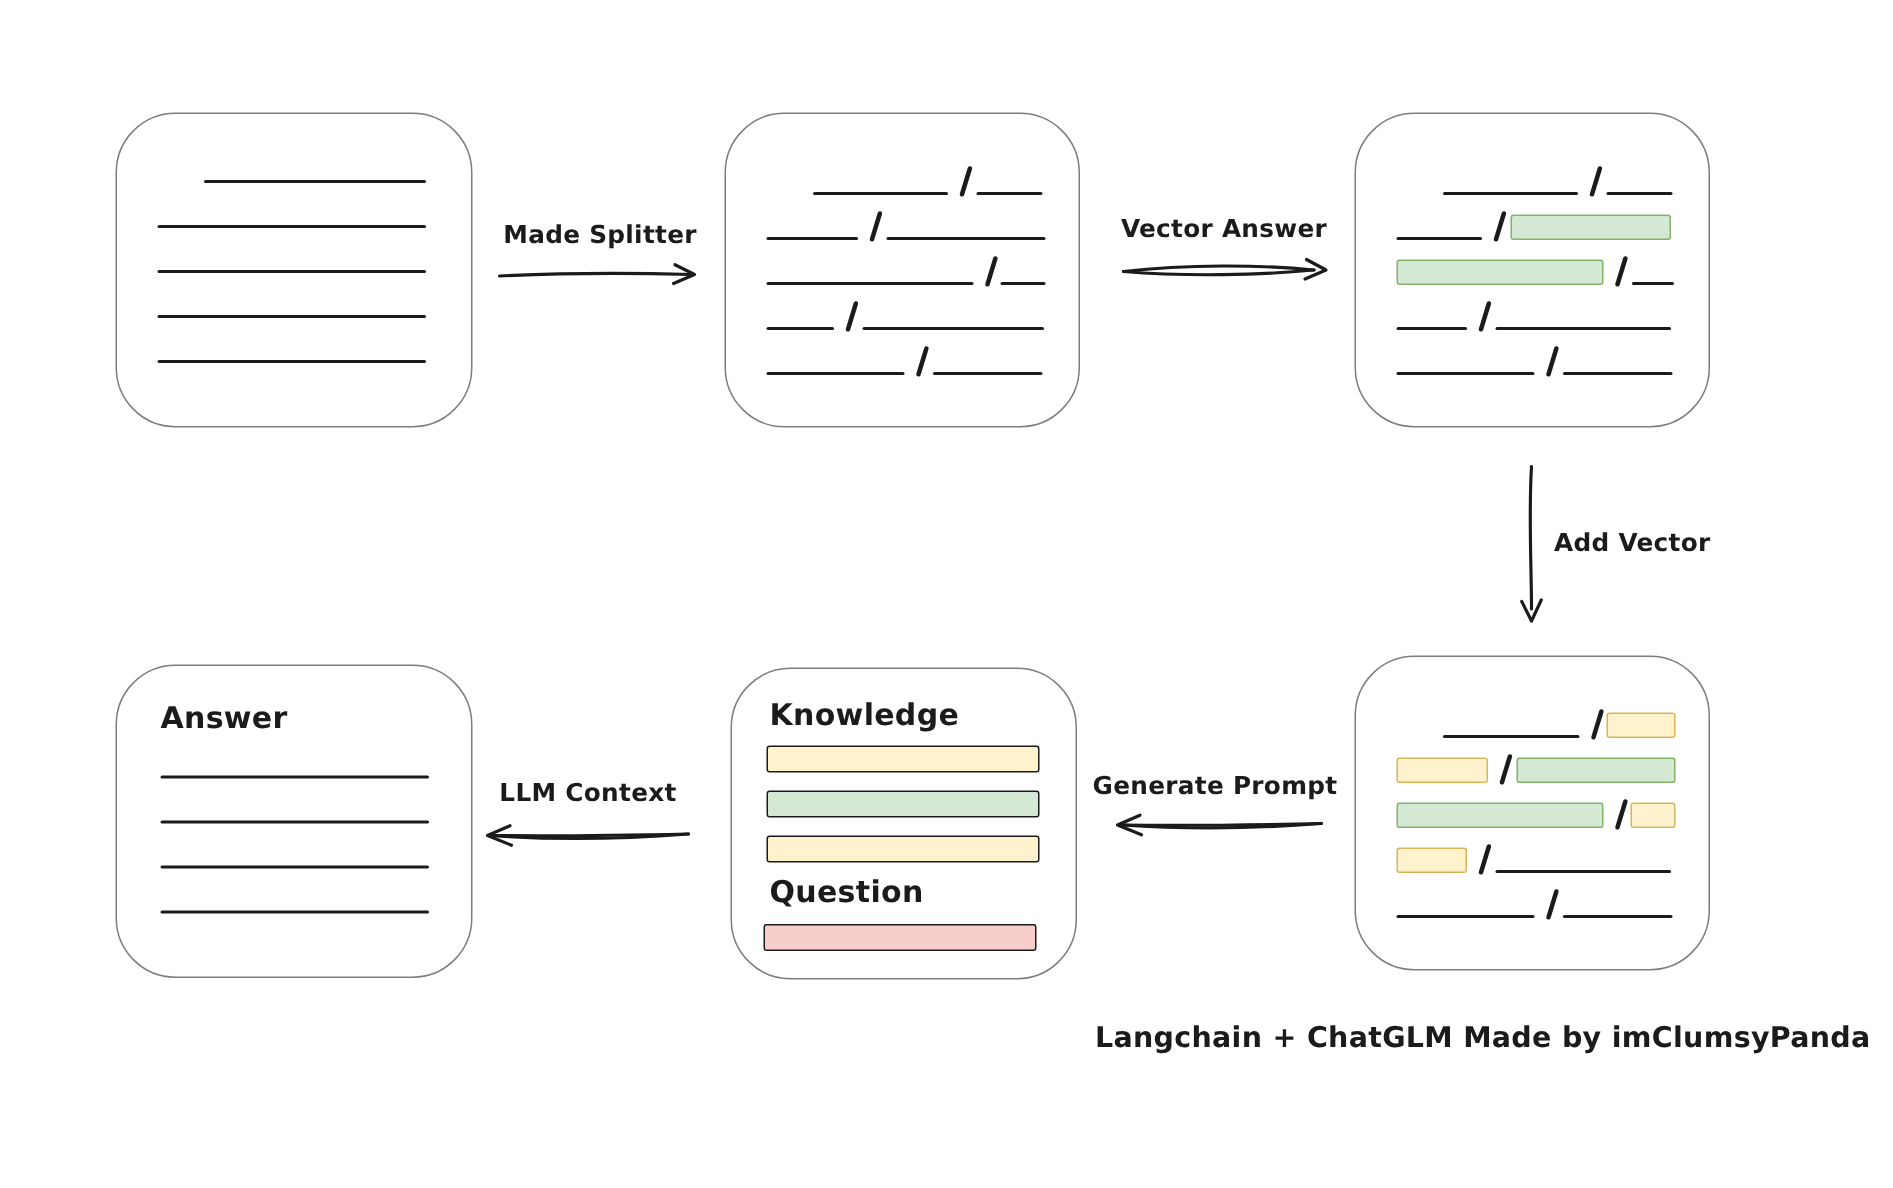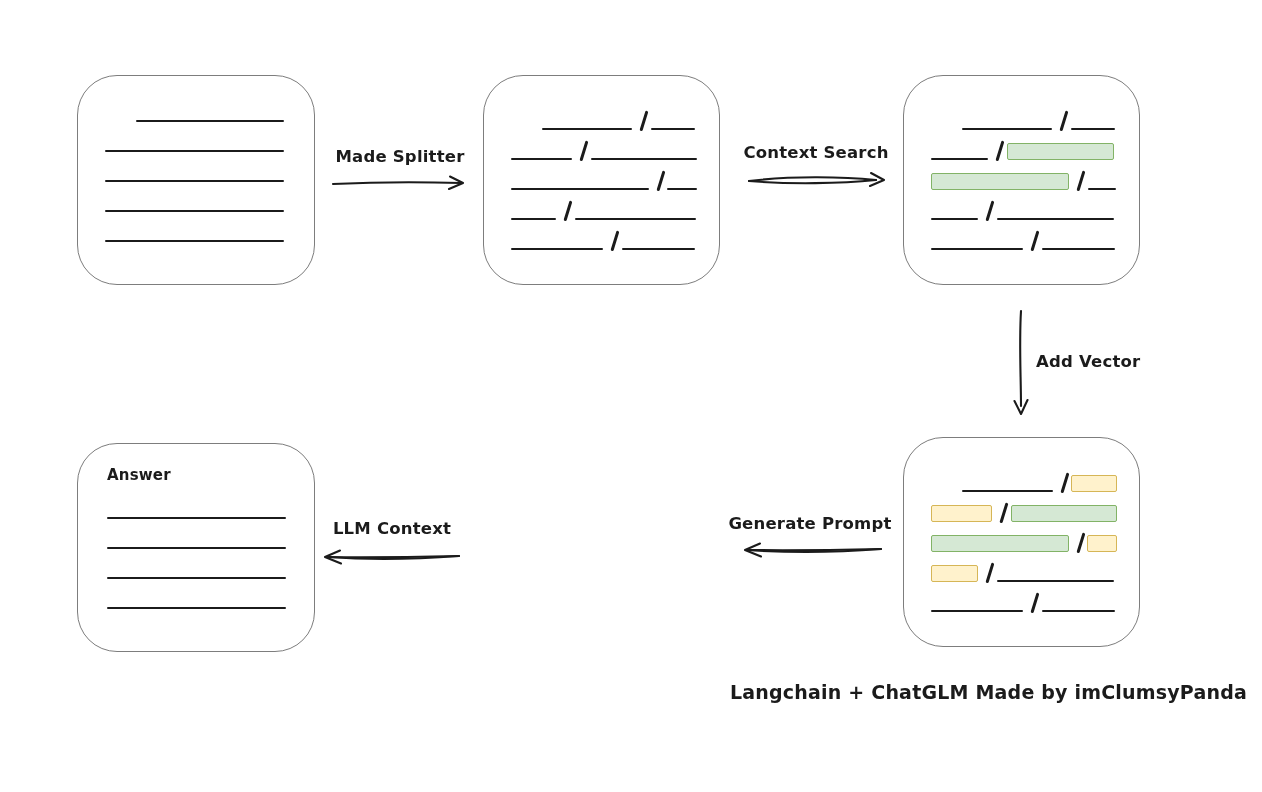--- a/index.html
+++ b/index.html
@@ -26,21 +26,21 @@
     width:2.6px; height:21px; background:var(--ink,#1b1b1b);
     transform:rotate(17deg); transform-origin:50% 90%;
     border-radius:2px; margin-bottom:-1px;
   }
   .seg-bar { height:17px; box-sizing:border-box; border-radius:2px; border:1.6px solid; }
   .bar-green  { background:var(--green-fill,#d5e8d4);  border-color:var(--green-border,#82b366); }
   .bar-yellow { background:var(--yellow-fill,#fff2cc); border-color:var(--yellow-border,#d6b656); }
   .bar-red    { background:var(--red-fill,#f8cecc);    border-color:var(--red-border,#b85450); }
 
   .box-heading {
-    position:absolute; font-size:15px; font-weight:600; letter-spacing:0.2px;
+    position:absolute; font-size:20px; font-weight:600; letter-spacing:0.2px;
     color:var(--ink,#1b1b1b); white-space:nowrap;
   }
   .prompt-bar { position:absolute; left:23px; width:182px; height:18px;
     box-sizing:border-box; border:1.6px solid; border-radius:2px; }
 
   .arrow-label {
     position:absolute; font-size:16.5px; font-weight:600; letter-spacing:0.2px;
     text-align:center; white-space:nowrap; color:var(--ink,#1b1b1b);
   }
   svg.arrow { position:absolute; overflow:visible; }
@@ -162,20 +162,30 @@
           <div class="seg-line" style="width: 117px;"></div>
         </div>
         <div class="chunk-row">
           <div class="seg-line" style="width: 92px;"></div>
           <div class="seg-slash"></div>
           <div class="seg-line" style="width: 73px;"></div>
         </div>
       </div>
   </div>
 
+  <div class="box" style="left:487px; top:445px; width:231px; height:208px;">
+    <div class="box-heading" style="left:25px; top:18px;">Knowledge</div>
+    <div id="knowledge-bars">
+        <div class="prompt-bar bar-yellow" style="top: 51px;"></div>
+        <div class="prompt-bar bar-green" style="top: 81px;"></div>
+        <div class="prompt-bar bar-yellow" style="top: 111px;"></div>
+      </div>
+    <div class="box-heading" style="left:25px; top:136px;">Question</div>
+    <div id="question-bar" class="prompt-bar bar-red" style="left:21px; top:170px;"></div>
+  </div>
 
   <div class="box" style="left:77px; top:443px; width:238px; height:209px;">
     <div class="box-heading" style="left:29px; top:22px;">Answer</div>
     <div class="rows" style="left:29px; top:45px;">
         <div class="chunk-row">
           <div class="seg-line" style="width: 179px;"></div>
         </div>
         <div class="chunk-row">
           <div class="seg-line" style="width: 179px;"></div>
         </div>
@@ -187,21 +197,21 @@
         </div>
       </div>
   </div>
 
   <div class="arrow-label" style="left:328px; top:147px; width:144px;">Made Splitter</div>
   <svg class="arrow" style="left:330px; top:172px;" width="140" height="22" viewBox="0 0 140 22">
     <path d="M3,12 C 45,10 95,10 131,11"></path>
     <path d="M120,4.5 L133,11 L119,17"></path>
   </svg>
 
-  <div class="arrow-label" style="left:742px; top:143px; width:148px;">Context Search</div>
+  <div class="arrow-label" style="left:742px; top:143px; width:148px;">Vector Answer</div>
   <svg class="arrow" style="left:746px; top:168px;" width="142" height="24" viewBox="0 0 142 24">
     <path d="M3,13 C 45,8 95,8.5 130,12"></path>
     <path d="M3,13 C 45,16.5 95,15.5 130,12"></path>
     <path d="M125,5 L138,12 L124,18"></path>
   </svg>
 
   <div class="arrow-label" style="left:1036px; top:352px;">Add Vector</div>
   <svg class="arrow" style="left:1010px; top:308px;" width="22" height="110" viewBox="0 0 22 110">
     <path d="M11,3 C 9,35 11,70 11,98"></path>
     <path d="M4.5,93 L11,106 L17.5,92"></path>

